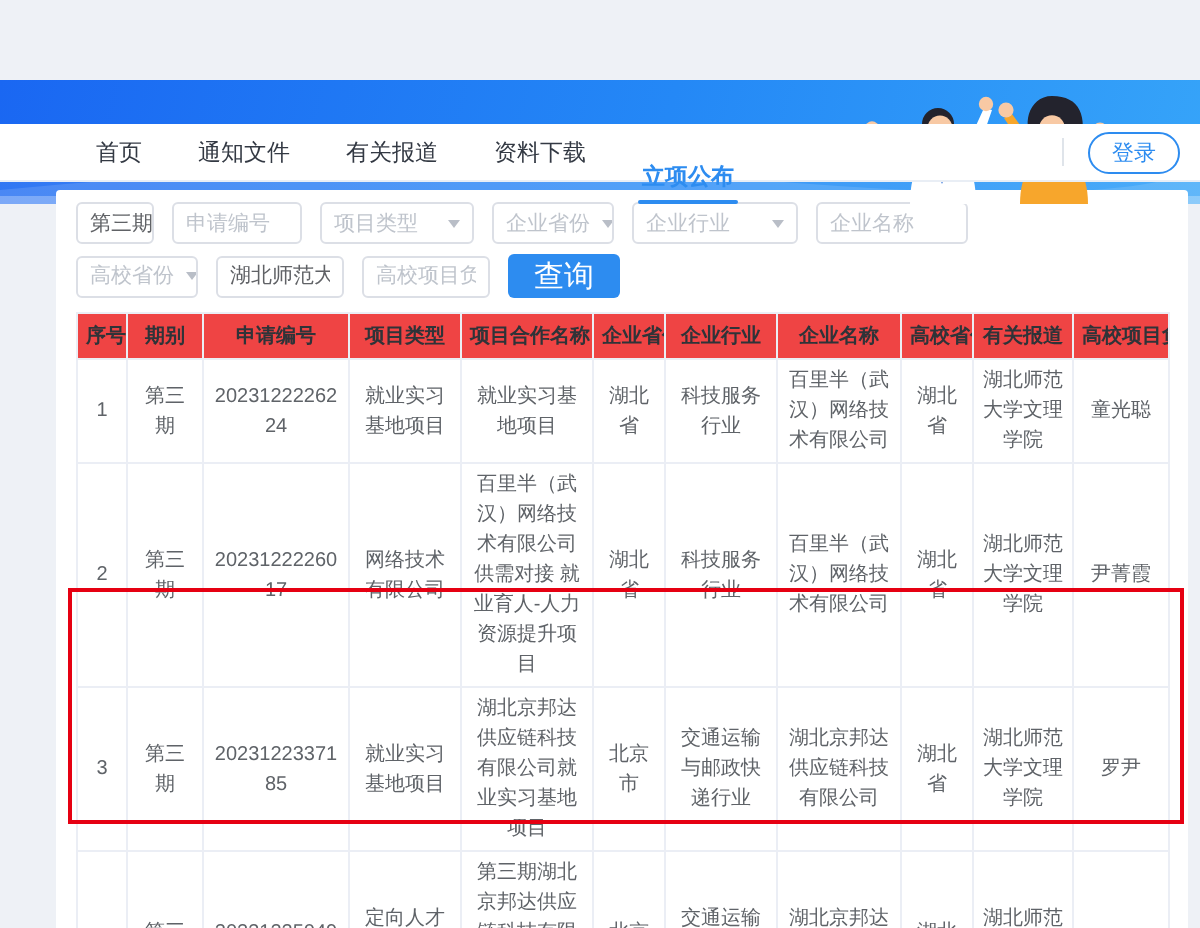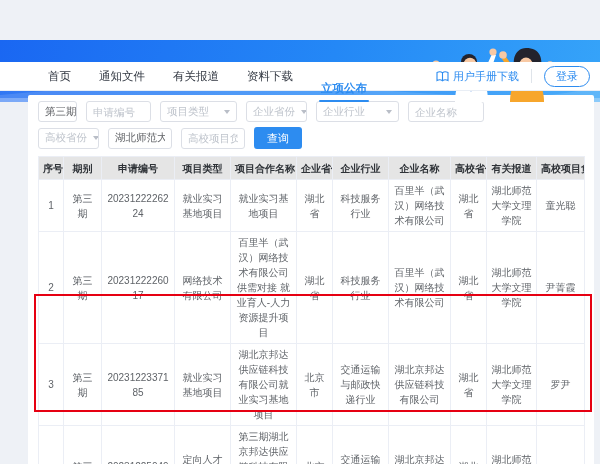--- a/index.html
+++ b/index.html
@@ -39,28 +39,28 @@
   .ctl { height:21px; border:1px solid #dcdfe6; border-radius:3px; background:#fff;
     font-size:10.5px; display:flex; align-items:center; padding:0 6px; margin-right:9px;
     color:#606266; position:relative; overflow:hidden; white-space:nowrap; }
   .ctl.select { justify-content:space-between; cursor:pointer; }
   .ctl .ph { color:#bfc4cc; }
   .chev { width:0; height:0; border-left:3.5px solid transparent; border-right:3.5px solid transparent;
     border-top:4px solid #b9bec7; margin-left:6px; flex:0 0 auto; }
   input.ctl { display:inline-block; line-height:19px; outline:none; }
   input.ctl::placeholder { color:#bfc4cc; }
   .btn-search { height:22px; background:#2d8cf0; color:#fff; border:none; border-radius:3px;
-    font-size:11px; padding:0 13px; cursor:pointer; }
+    font-size:15px; padding:0 13px; cursor:pointer; }
 
   
   table.list { width:546px; border-collapse:collapse; table-layout:fixed; margin-top:7px;
     font-size:10px; color:#5f6368; }
   table.list th, table.list td { border:1px solid #ebeef5; padding:3px 4px;
     vertical-align:middle; line-height:1.5; word-break:break-all; text-align:center; }
-  table.list th { color:#2f3338; font-weight:bold; height:23px; background:#e5e5e5; white-space:nowrap; overflow:hidden; }
+  table.list th { color:#2f3338; font-weight:bold; height:23px; background:#ef4444; white-space:nowrap; overflow:hidden; }
   table.list td.c, table.list th.c { text-align:center; }
   tr.r1 { height:50px; } tr.r2 { height:70px; } tr.r3 { height:58px; }
   tr.r4 { height:57px; }
 
   
   .highlight-box { position:absolute; left:34px; top:294px; width:558px; height:118px;
     border:2px solid #e60012; z-index:9; pointer-events:none; }
 </style>
 </head>
 <body>
@@ -99,27 +99,20 @@
 
   <div class="navbar">
     <div class="nav-items">
       <div class="nav-item">首页</div>
       <div class="nav-item">通知文件</div>
       <div class="nav-item">有关报道</div>
       <div class="nav-item">资料下载</div>
       <div class="nav-item active">立项公布</div>
     </div>
     <div class="nav-right">
-      <div class="manual-link">
-        <svg width="13" height="11" viewBox="0 0 13 11">
-          <path d="M1,1.5 C3,0.5 5,0.5 6.5,1.8 C8,0.5 10,0.5 12,1.5 L12,9.5 C10,8.5 8,8.5 6.5,9.8 C5,8.5 3,8.5 1,9.5 Z" fill="none" stroke="#2d8cf0" stroke-width="1.1"></path>
-          <line x1="6.5" y1="1.8" x2="6.5" y2="9.8" stroke="#2d8cf0" stroke-width="1.1"></line>
-        </svg>
-        <span>用户手册下载</span>
-      </div>
       <div class="nav-divider"></div>
       <div class="login-btn">
         <span>登录</span>
 
       </div>
     </div>
   </div>
 
   <div class="card">
 

